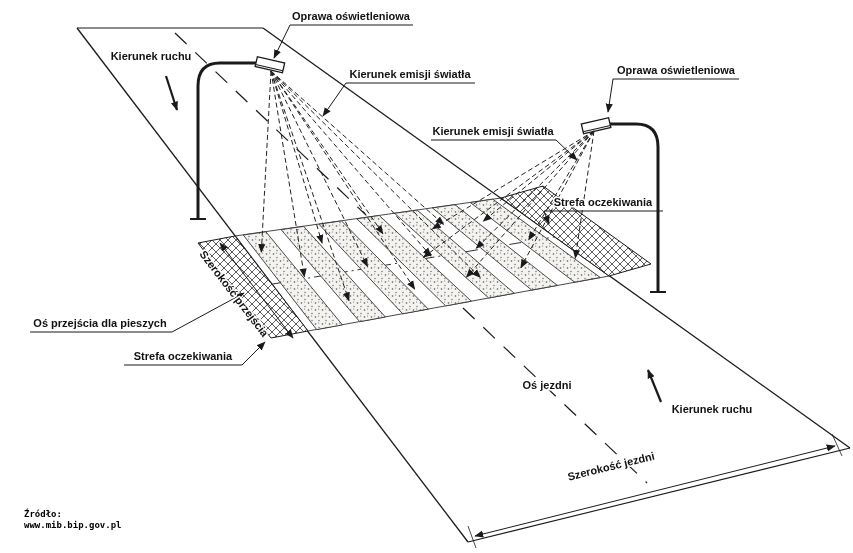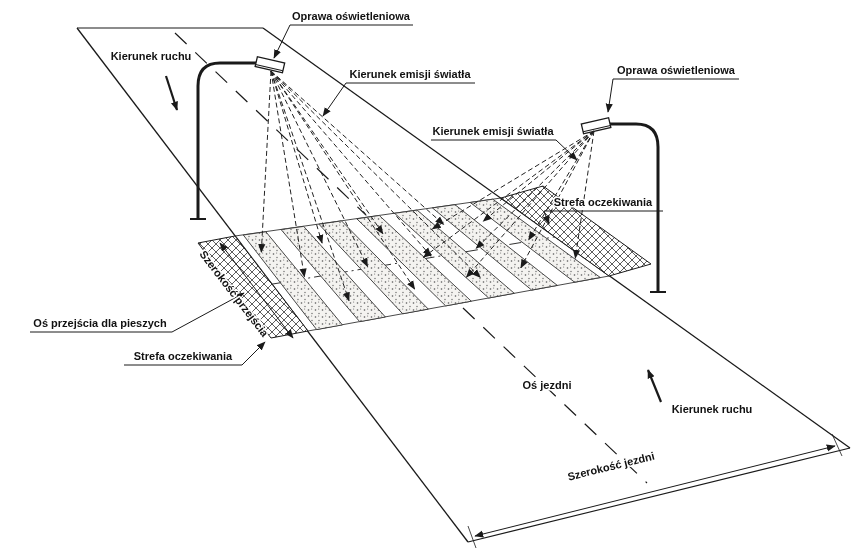--- a/index.html
+++ b/index.html
@@ -130,13 +130,15 @@
     <text class="lbl" x="131" y="60" text-anchor="middle">Kierunek ruchu</text>
     <text class="lbl" x="692" y="413" text-anchor="middle">Kierunek ruchu</text>
     <text class="lbl" x="583" y="206" text-anchor="middle">Strefa oczekiwania</text>
     <text class="lbl" x="163" y="360" text-anchor="middle">Strefa oczekiwania</text>
     <text class="lbl" x="80" y="327" text-anchor="middle">Oś przejścia dla pieszych</text>
     <text class="lbl" transform="translate(211,296) rotate(52.4)" text-anchor="middle">Szerokość przejścia</text>
     <text class="lbl" x="527" y="389" text-anchor="middle">Oś jezdni</text>
     <text class="lbl" transform="translate(592,470) rotate(-13.8)" text-anchor="middle">Szerokość jezdni</text>
   </svg>
 
+  <div class="src"><span>Źródło:</span>
+<span>www.mib.bip.gov.pl</span></div>
 </div>
 
 </body></html>

